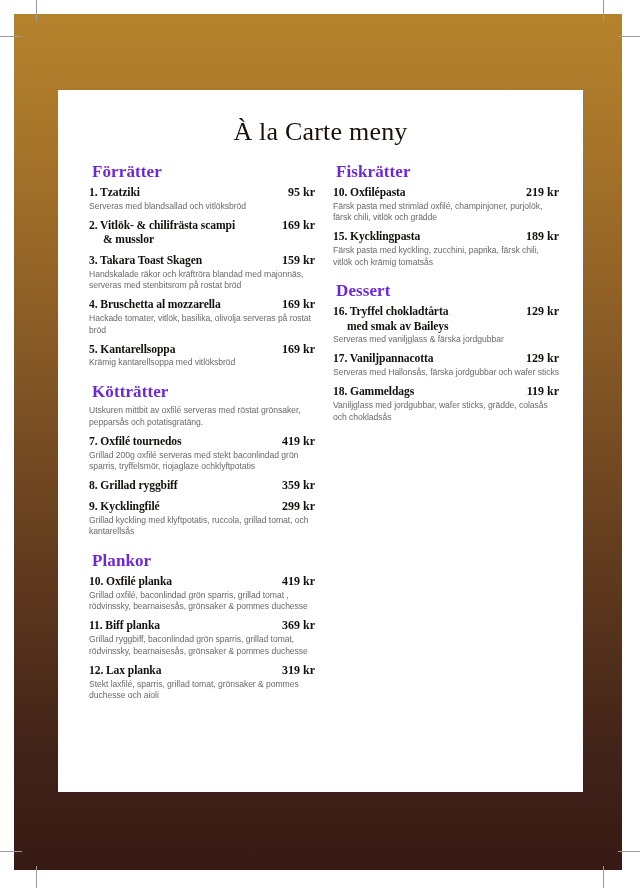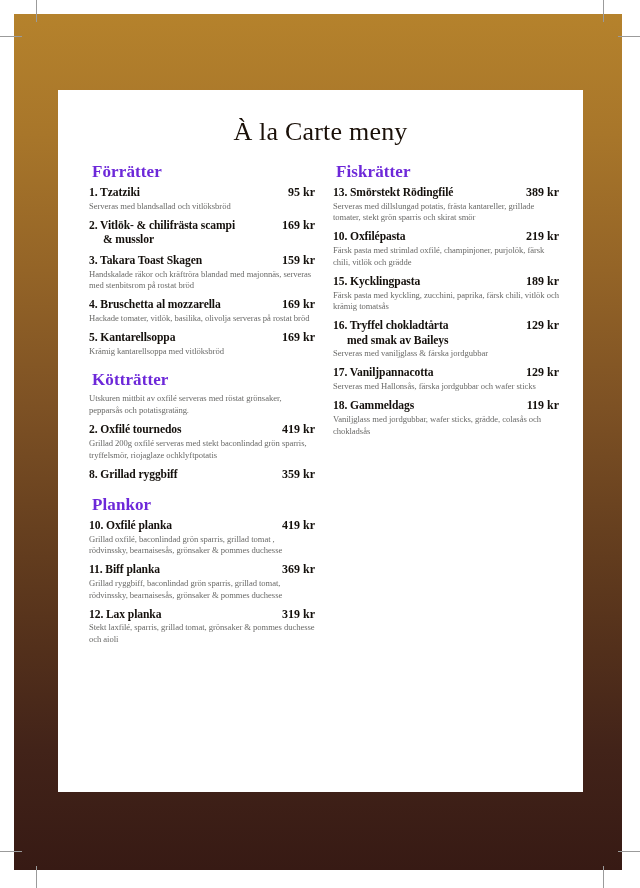--- a/index.html
+++ b/index.html
@@ -116,21 +116,21 @@
   }
   .item-price {
     font-family: "Liberation Serif", serif;
     font-weight: 700;
     font-size: 12px;
     color: #14100c;
     white-space: nowrap;
     flex: none;
   }
   .item-desc {
-    font-family: Liberation Serif, serif;
+    font-family: Liberation Sans, sans-serif;
     font-size: 8.6px;
     color: #6a6a68;
     line-height: 1.35;
     margin-top: 0.5px;
     letter-spacing: -0.05px;
   }
 </style>
 </head>
 <body>
 
@@ -206,33 +206,40 @@
 
         <div class="section">
           <div class="section-heading">Kötträtter</div>
 
           <div class="item">
             <div class="item-desc">Utskuren mittbit av oxfilé serveras med röstat grönsaker, pepparsås och potatisgratäng.</div>
           </div>
 
           <div class="item">
             <div class="item-head">
-              <div class="item-name">2. Oxfilé tournedos</div>
+              <div class="item-name">7. Oxfilé tournedos</div>
               <div class="item-price">419 kr</div>
             </div>
             <div class="item-desc">Grillad 200g oxfilé serveras med stekt baconlindad grön sparris, tryffelsmör, riojaglaze ochklyftpotatis</div>
           </div>
 
           <div class="item">
             <div class="item-head">
               <div class="item-name">8. Grillad ryggbiff</div>
               <div class="item-price">359 kr</div>
             </div>
           </div>
 
+          <div class="item">
+            <div class="item-head">
+              <div class="item-name">9. Kycklingfilé</div>
+              <div class="item-price">299 kr</div>
+            </div>
+            <div class="item-desc">Grillad kyckling med klyftpotatis, ruccola, grillad tomat, och kantarellsås</div>
+          </div>
         </div>
 
         <div class="section">
           <div class="section-heading">Plankor</div>
 
           <div class="item">
             <div class="item-head">
               <div class="item-name">10. Oxfilé planka</div>
               <div class="item-price">419 kr</div>
             </div>
@@ -256,27 +263,20 @@
           </div>
         </div>
 
       </div>
 
       <div class="col">
 
         <div class="section">
           <div class="section-heading">Fiskrätter</div>
 
-          <div class="item">
-            <div class="item-head">
-              <div class="item-name">13. Smörstekt Rödingfilé</div>
-              <div class="item-price">389 kr</div>
-            </div>
-            <div class="item-desc">Serveras med dillslungad potatis, frästa kantareller, grillade tomater, stekt grön sparris och skirat smör</div>
-          </div>
         </div>
 
         <div class="section">
 
           <div class="item">
             <div class="item-head">
               <div class="item-name">10. Oxfilépasta</div>
               <div class="item-price">219 kr</div>
             </div>
             <div class="item-desc">Färsk pasta med strimlad oxfilé, champinjoner, purjolök, färsk chili, vitlök och grädde</div>
@@ -285,20 +285,21 @@
           <div class="item">
             <div class="item-head">
               <div class="item-name">15. Kycklingpasta</div>
               <div class="item-price">189 kr</div>
             </div>
             <div class="item-desc">Färsk pasta med kyckling, zucchini, paprika, färsk chili, vitlök och krämig tomatsås</div>
           </div>
         </div>
 
         <div class="section">
+          <div class="section-heading">Dessert</div>
 
           <div class="item">
             <div class="item-head">
               <div class="item-name">
                 <span>16. Tryffel chokladtårta</span>
                 <span class="cont">med smak av Baileys</span>
               </div>
               <div class="item-price">129 kr</div>
             </div>
             <div class="item-desc">Serveras med vaniljglass &amp; färska jordgubbar</div>

